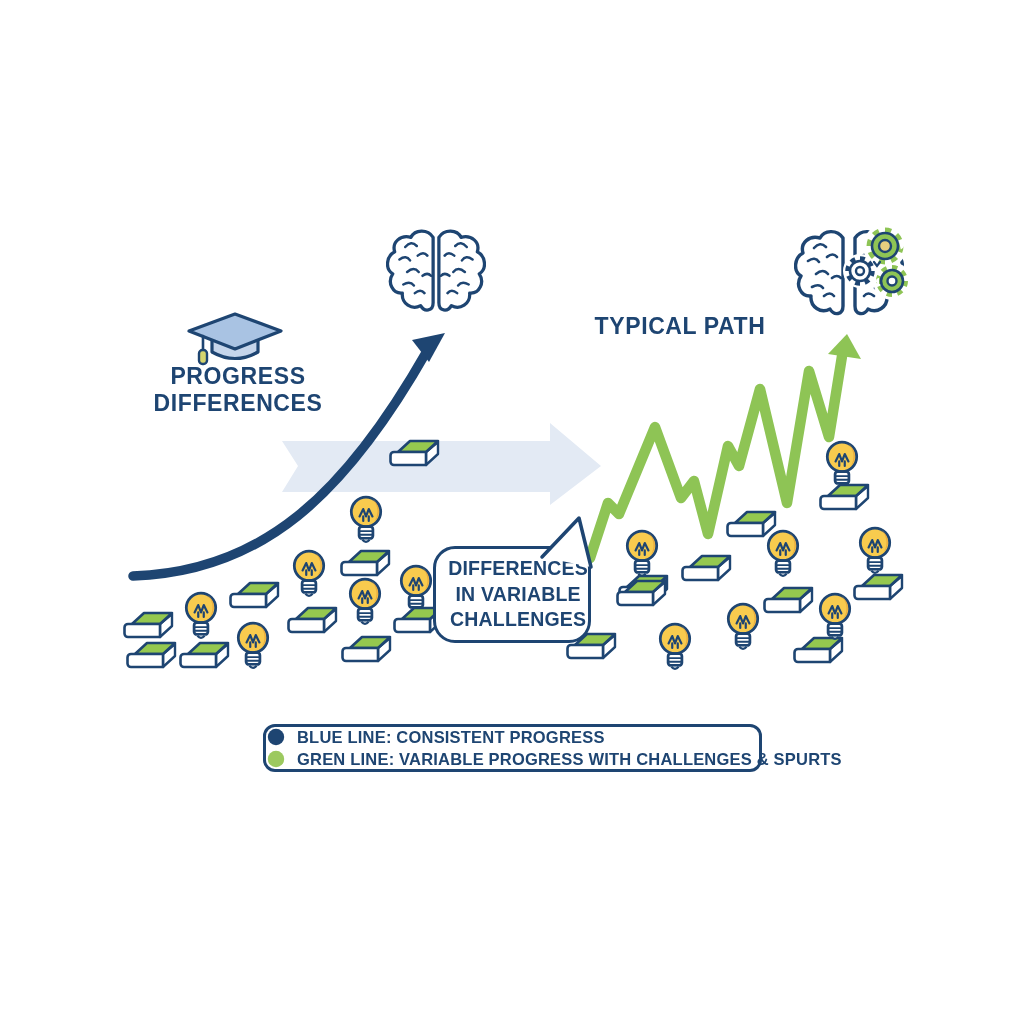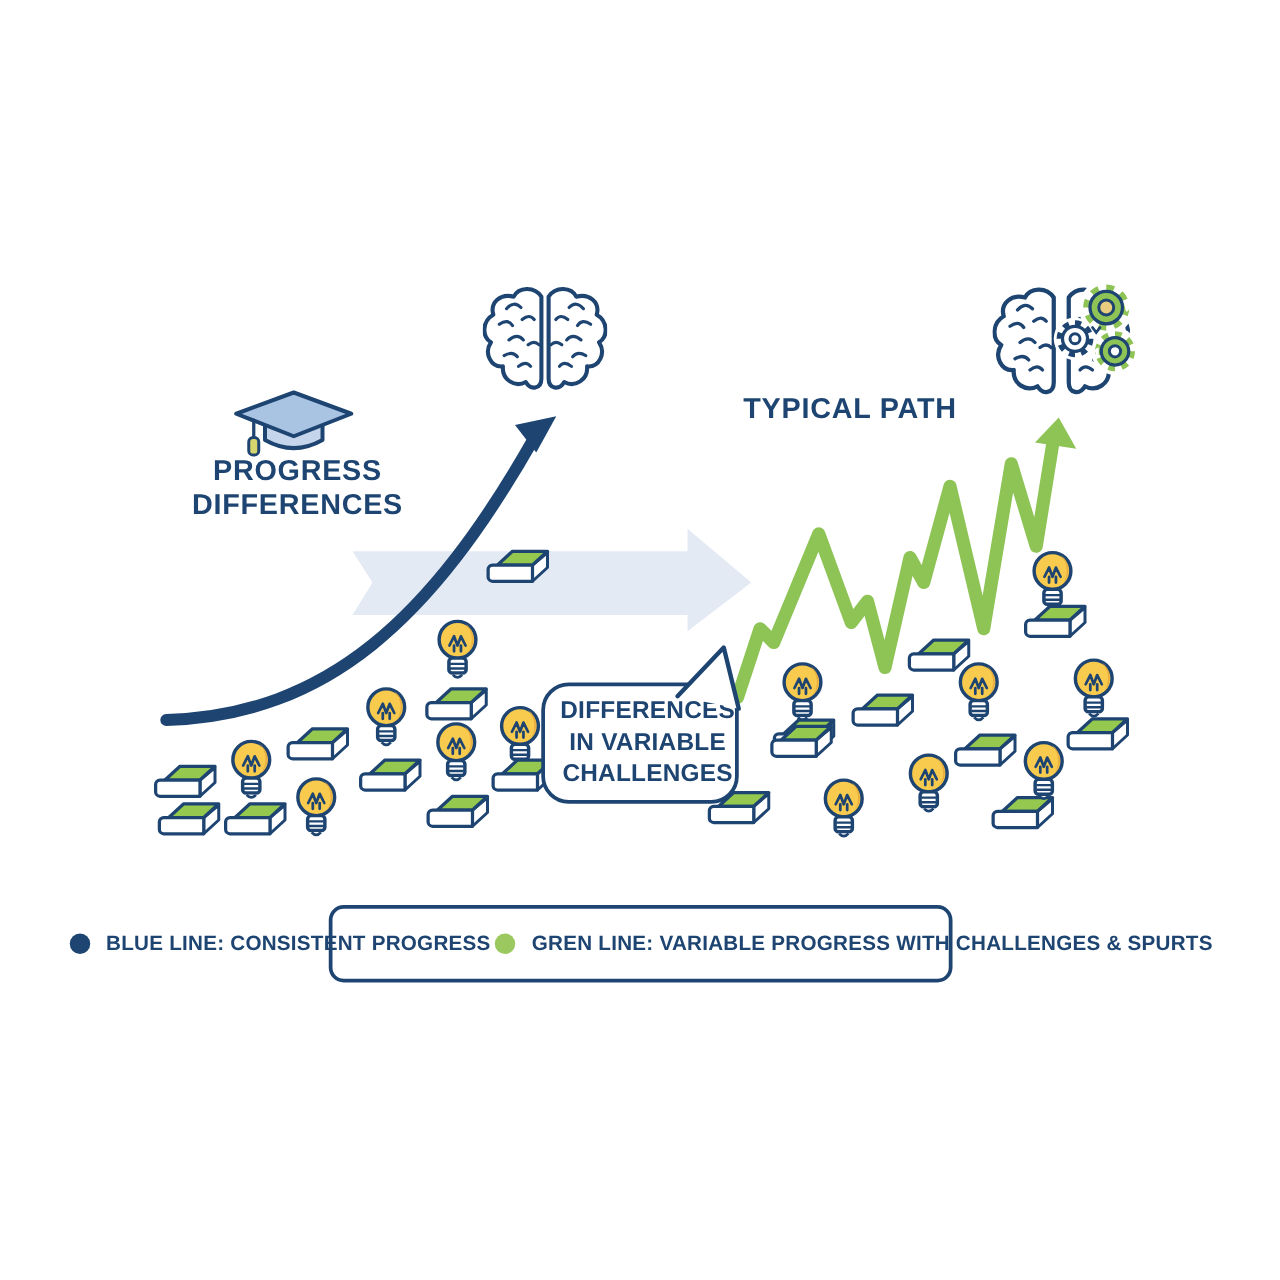--- a/index.html
+++ b/index.html
@@ -39,24 +39,24 @@
     border:3.5px solid #1e4572;border-radius:22px;z-index:5;
     display:flex;align-items:center;justify-content:flex-end;box-sizing:border-box;
   }
   #speech-bubble .bubble-text{
     font-weight:700;font-size:19.5px;line-height:1.3;text-align:center;
     letter-spacing:.2px;color:#1e4572;
   }
   #bubble-tail{left:528px;top:506px;width:76px;height:68px;z-index:6;}
   
   #legend{
-    left:263px;top:724px;width:499px;height:62px;background:#ffffff;
+    left:263px;top:724px;width:499px;height:48px;background:#ffffff;
     border:3px solid #1e4572;border-radius:12px;box-sizing:border-box;
-    display:flex;flex-direction:row;justify-content:center;gap:3px;
-    padding:4px 14px;z-index:7;
+    display:flex;flex-direction:column;justify-content:center;gap:3px;
+    padding:4px 1px;z-index:7;
   }
   .legend-row{display:flex;align-items:center;gap:12px;}
   .legend-row svg{flex:0 0 auto;}
   .legend-label{font-weight:700;font-size:16.5px;letter-spacing:.2px;color:#1e4572;white-space:nowrap;}
 </style>
 </head>
 <body>
 
 <svg width="0" height="0" style="position:absolute" aria-hidden="true">
   <defs>

